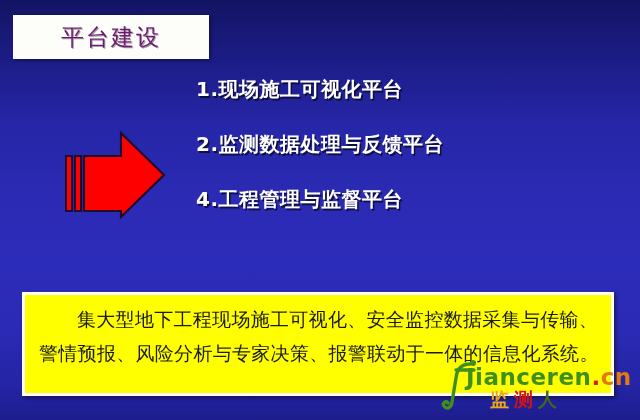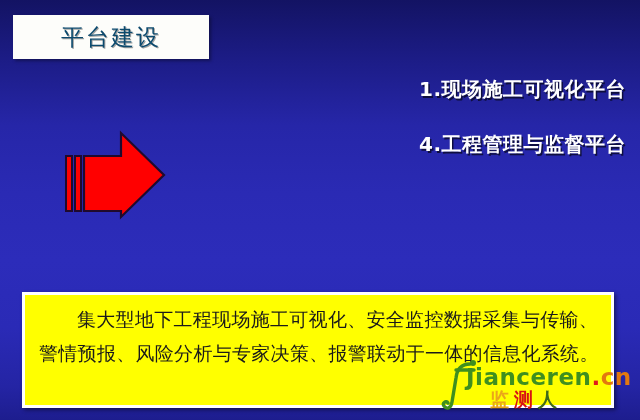--- a/index.html
+++ b/index.html
@@ -35,21 +35,21 @@
     background: #fdfdfa;
     box-shadow: 2px 2px 3px rgba(0,0,0,0.35);
   }
   #title-plate .title-text {
     position: absolute;
     left: 0;
     right: 0;
     top: 50%;
     transform: translateY(-50%);
     text-align: center;
-    color: #0c4a6e;
+    color: #701a75;
     font-size: 23px;
     font-weight: 400;
     letter-spacing: 2px;
     font-family: "DejaVu Sans", "Liberation Sans", sans-serif;
     text-shadow: 1px 1px 0 rgba(90,90,90,0.55);
   }
 
   
   #arrow-graphic {
     position: absolute;
@@ -69,31 +69,30 @@
   .bullet-item {
     color: #ffffff;
     font-size: 20px;
     font-weight: bold;
     line-height: 1.1;
     margin-bottom: 33px;
     letter-spacing: 0.5px;
     white-space: nowrap;
     text-shadow: 1.5px 1.5px 0 rgba(10,10,45,0.85);
     font-family: "DejaVu Sans", "Liberation Sans", sans-serif;
-    text-align: right;
   }
   .bullet-item:last-child { margin-bottom: 0; margin-top: 29px; }
 
   
   #summary-box {
     position: absolute;
     left: 22px;
     top: 292px;
     width: 592px;
-    height: 116px;
+    height: 104px;
     background: #ffff00;
     border: 3px solid #ffffff;
     box-sizing: border-box;
     box-shadow: 2px 2px 4px rgba(0,0,0,0.45);
     overflow: hidden;
   }
   #summary-text {
     position: absolute;
     left: 14px;
     right: 10px;
@@ -163,20 +162,21 @@
 
       <path d="M4 31 L4 86 L10 86 L10 31 Z" fill="#ff0000" stroke="#1f0a2e" stroke-width="2"></path>
       <path d="M13 31 L13 86 L19 86 L19 31 Z" fill="#ff0000" stroke="#1f0a2e" stroke-width="2"></path>
 
       <path d="M22 31 L59 31 L59 8 L102 50 L59 92 L59 86 L22 86 Z" fill="#ff0000" stroke="#1f0a2e" stroke-width="2.2" stroke-linejoin="miter"></path>
     </svg>
   </div>
 
   <div id="bullet-list">
     <div class="bullet-item">1.现场施工可视化平台</div>
+    <div class="bullet-item">2.监测数据处理与反馈平台</div>
     <div class="bullet-item">4.工程管理与监督平台</div>
   </div>
 
   <div id="summary-box">
     <div id="summary-text">集大型地下工程现场施工可视化、安全监控数据采集与传输、警情预报、风险分析与专家决策、报警联动于一体的信息化系统。</div>
   </div>
 
   <div id="watermark">
     <svg id="wm-jglyph" viewBox="0 0 42 52" xmlns="http://www.w3.org/2000/svg">
       <path d="M30 4 C22 4 17 9 16 18 L12 42 C11 48 7 50 4 46 C2 43 6 40 8 43" fill="none" stroke="#3f8f1f" stroke-width="3.4" stroke-linecap="round"></path>

